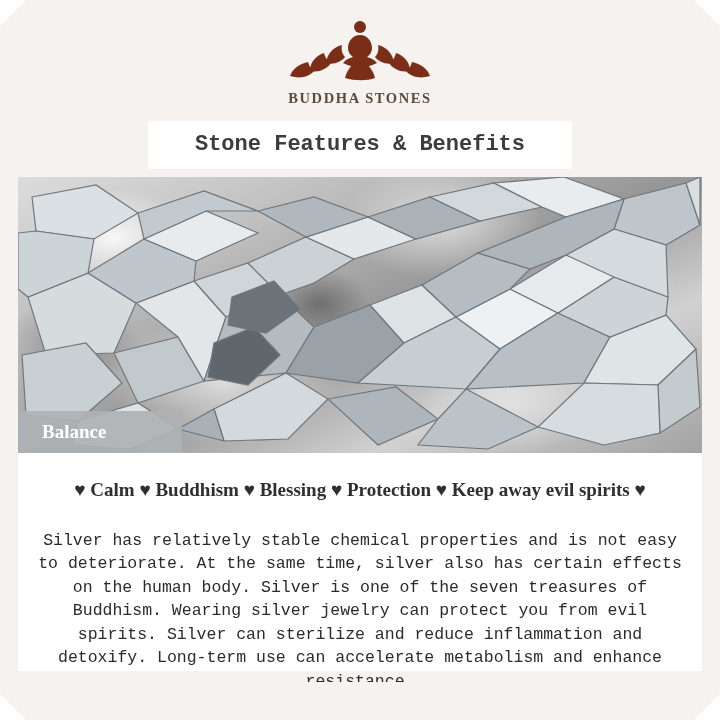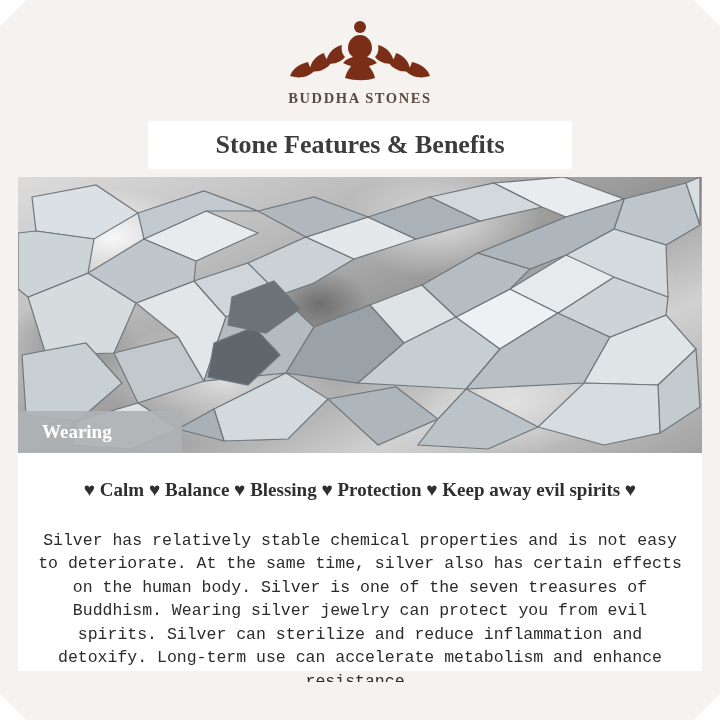--- a/index.html
+++ b/index.html
@@ -61,24 +61,24 @@
     right: 148px;
     top: 0;
     bottom: 0;
     background: #ffffff;
   }
   .title-band .title-text {
     position: relative;
     z-index: 2;
     text-align: center;
     line-height: 48px;
-    font-size: 26px;
+    font-size: 22px;
     font-weight: bold;
     color: #3c3c3c;
-    font-family: Liberation Serif, serif;
+    font-family: Liberation Mono, monospace;
     margin-top: 12px;
   }
 
   .hero {
     position: relative;
     margin: 8px 18px 0 18px;
     height: 276px;
     overflow: hidden;
     background: #9aa0a4;
   }
@@ -221,23 +221,23 @@
         <polygon points="596,52 648,68 650,120 596,100 548,78" fill="#d4dadd"></polygon>
         <polygon points="548,40 606,22 596,52 548,78 512,92 460,76" fill="#aeb6bb"></polygon>
         <polygon points="240,34 296,20 350,40 288,60" fill="#b0b7bd"></polygon>
         <polygon points="0,56 18,54 76,62 70,96 10,120 0,112" fill="#cdd4d8"></polygon>
         <polygon points="668,6 682,0 682,48" fill="#d9dee1"></polygon>
         <polygon points="196,166 236,150 262,178 230,208 190,200" fill="#5f666c"></polygon>
         <polygon points="214,120 256,104 282,132 248,156 210,148" fill="#6b7278"></polygon>
       </g>
     </svg>
     <div class="hero-label">
-      <span>Wearing</span>
+      <span>Balance</span>
     </div>
   </div>
 
   <div class="content">
-    <div class="keywords">♥ Calm ♥ Balance ♥ Blessing ♥ Protection ♥ Keep away evil spirits ♥</div>
+    <div class="keywords">♥ Calm ♥ Buddhism ♥ Blessing ♥ Protection ♥ Keep away evil spirits ♥</div>
     <div class="body-text">Silver has relatively stable chemical properties and is not easy to deteriorate. At the same time, silver also has certain effects on the human body. Silver is one of the seven treasures of Buddhism. Wearing silver jewelry can protect you from evil spirits. Silver can sterilize and reduce inflammation and detoxify. Long-term use can accelerate metabolism and enhance resistance.</div>
   </div>
 
   <div class="bottom-strip"></div>
 </div>
 
 </body></html>

